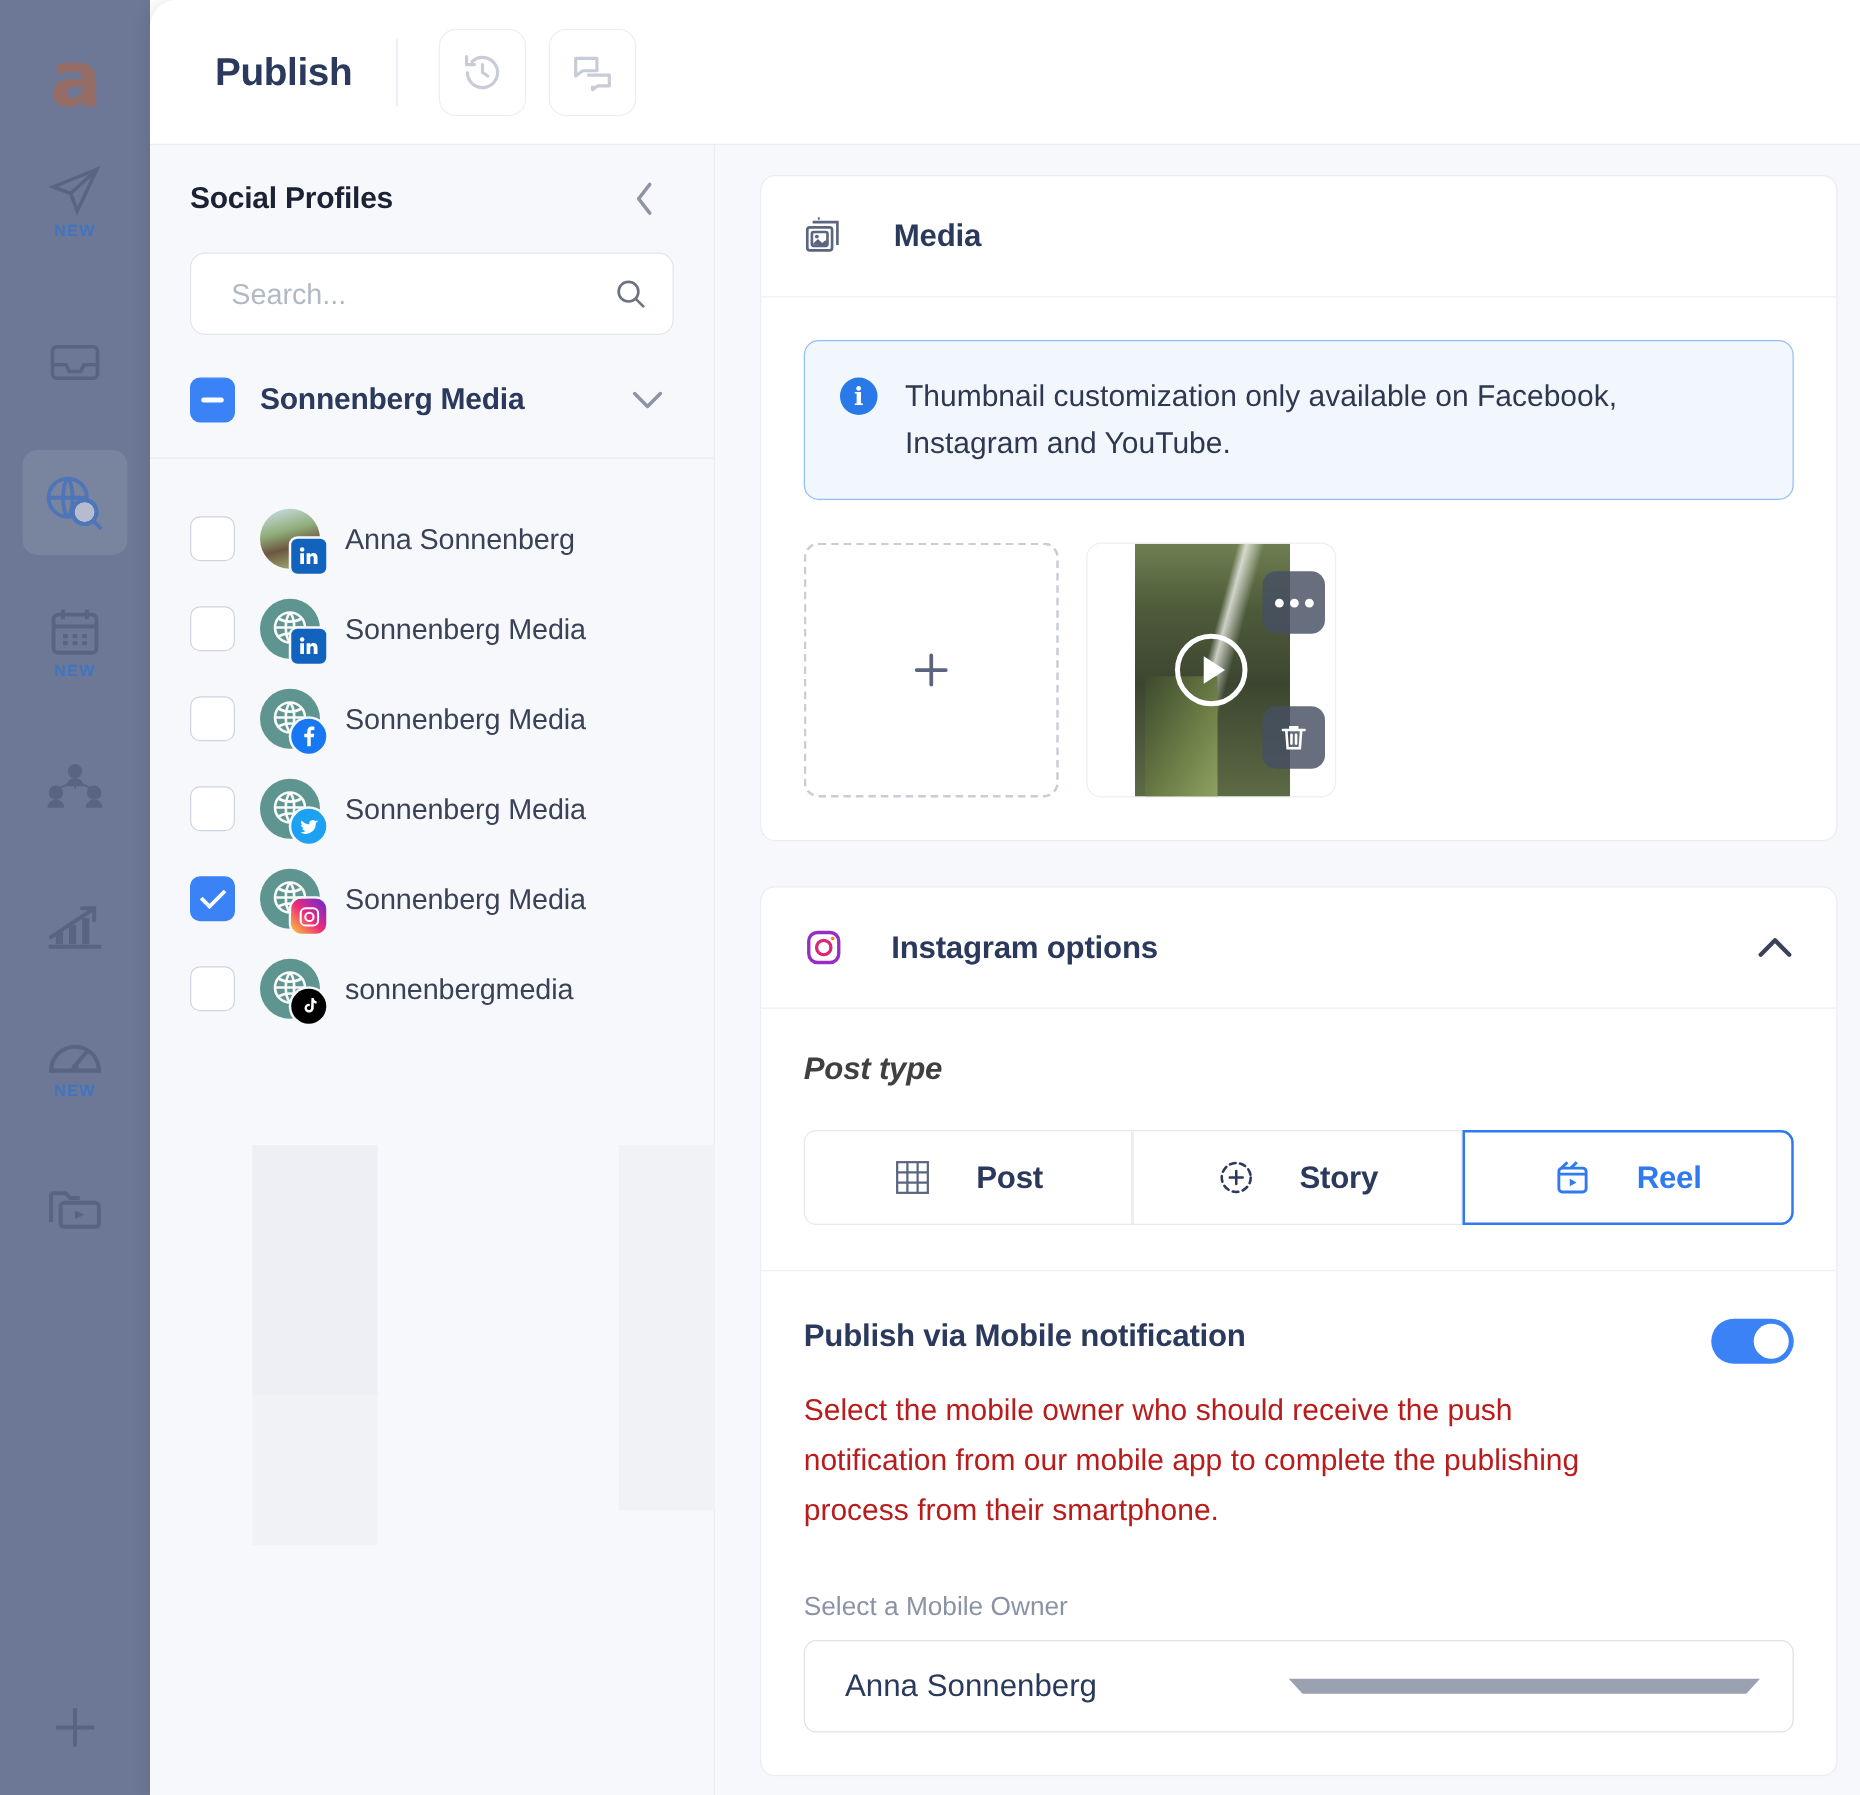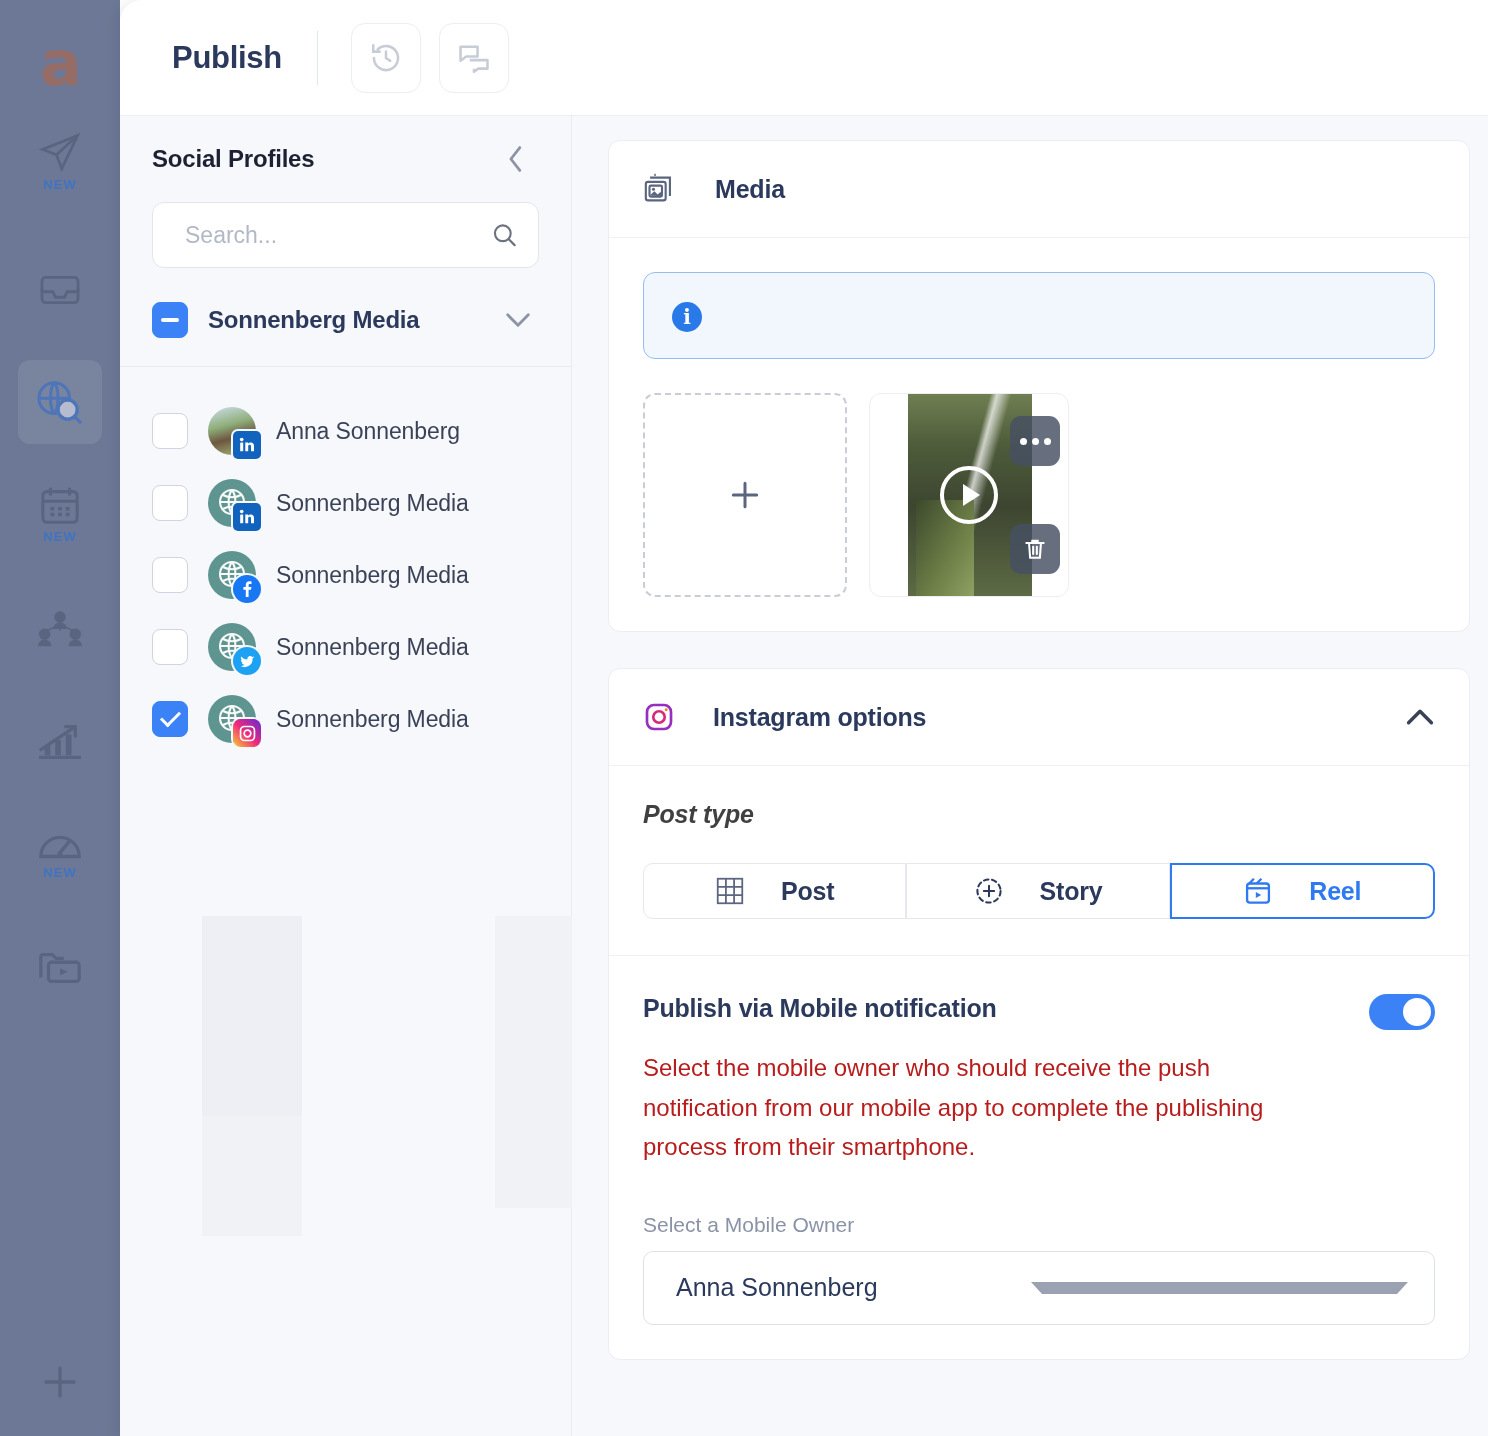--- a/index.html
+++ b/index.html
@@ -201,21 +201,21 @@
   }
   .thumb-btn.more { right: 8px; top: 22px; }
   .thumb-btn.del { right: 8px; bottom: 22px; }
   .dots { display: flex; gap: 5px; }
   .dots b { width: 7px; height: 7px; background: #fff; border-radius: 50%; display: block; }
 
   .section-label { font-size: 25px; font-weight: 700; color: #404040; letter-spacing: -0.2px; font-style: italic; }
 
   .seg { display: flex; margin-top: 34px; }
   .seg-btn {
-    flex: 1; height: 56px; border: 1px solid #e5e8ee; background: #fff;
+    flex: 1; height: 76px; border: 1px solid #e5e8ee; background: #fff;
     display: flex; align-items: center; justify-content: center; gap: 36px;
     font-size: 25px; font-weight: 700; color: #2b3a5c; letter-spacing: -0.2px;
   }
   .seg-btn:first-child { border-radius: 10px 0 0 10px; }
   .seg-btn:last-child { border-radius: 0 10px 10px 0; }
   .seg-btn.active { border: 2px solid #2f7af0; color: #2f7af0; z-index: 2; }
 
   .divider { height: 1px; background: #eef0f4; margin: 36px -34px 0 -34px; }
 
   .toggle-row { display: flex; align-items: flex-start; justify-content: space-between; margin-top: 38px; }
@@ -482,20 +482,40 @@
               <div class="badge ig">
                 <svg width="19" height="19" viewBox="0 0 24 24" fill="none" stroke="#fff" stroke-width="2.1">
                   <rect x="3.2" y="3.2" width="17.6" height="17.6" rx="5"></rect>
                     <circle cx="12" cy="12" r="4.2"></circle>
                 </svg>
               </div>
             </div>
             <div class="profile-name">Sonnenberg Media</div>
           </div>
 
+          <div class="profile-row">
+            <div class="cb"></div>
+            <div class="avatar">
+              <div class="base">
+                <svg width="48" height="48" viewBox="0 0 48 48">
+                  <g fill="none" stroke="#fff" stroke-width="2.1" opacity="0.95">
+                    <circle cx="24" cy="23" r="12"></circle>
+                      <path d="M12 23h24M24 11c4.5 5.5 4.5 18.5 0 24M24 11c-4.5 5.5-4.5 18.5 0 24"></path>
+                    <path d="M15 16c5 3 13 3 18 0M15 30c5-3 13-3 18 0"></path>
+                  </g>
+                </svg>
+              </div>
+              <div class="badge tt">
+                <svg width="16" height="16" viewBox="0 0 18 18" fill="#fff">
+                  <path d="M11.4 1.6h2.1c.2 1.6 1.1 2.7 2.6 2.9v2.1c-.9 0-1.8-.3-2.6-.8v4.5c0 2.6-2 4.3-4.3 4.3-2.2 0-4-1.7-4-3.9s1.8-4 4-4c.2 0 .5 0 .7.1v2.2a2 2 0 0 0-.8-.2c-1 0-1.8.8-1.8 1.8s.8 1.8 1.8 1.8c1.1 0 2-.8 2-2.1z"></path>
+                </svg>
+              </div>
+            </div>
+            <div class="profile-name">sonnenbergmedia</div>
+          </div>
         </div>
 
         <div class="ghosts">
           <div class="ghost" style="left:82px; top:30px; width:100px; height:320px;"></div>
           <div class="ghost" style="left:82px; top:30px; width:100px; height:200px; background:#eeeff4;"></div>
           <div class="ghost" style="left:375px; top:30px; width:77px; height:292px;"></div>
         </div>
       </div>
 
       <div class="content">
@@ -507,20 +527,21 @@
                 <path d="M5 3h14v13M8 1h1"></path>
               <rect x="4.6" y="8.6" width="8.8" height="7.8" rx="1"></rect>
               <circle cx="7.4" cy="11.2" r="1.1" fill="#5b6580" stroke="none"></circle>
               <path d="M4.8 15.6 8 12.6l2.4 2.2 1.8-1.6 1.2 1.2v1.8z" fill="#5b6580" stroke="none"></path>
             </svg>
             <div class="card-title">Media</div>
           </div>
           <div class="card-body">
             <div class="info-banner">
               <div class="info-dot">i</div>
+              <div class="info-text">Thumbnail customization only available on Facebook, Instagram and YouTube.</div>
             </div>
 
             <div class="media-row">
               <div class="media-add">
                 <svg width="40" height="40" viewBox="0 0 24 24" stroke="#5b6580" stroke-width="1.8" stroke-linecap="round">
                   <path d="M12 5v14M5 12h14"></path>
                 </svg>
               </div>
 
               <div class="media-thumb">

